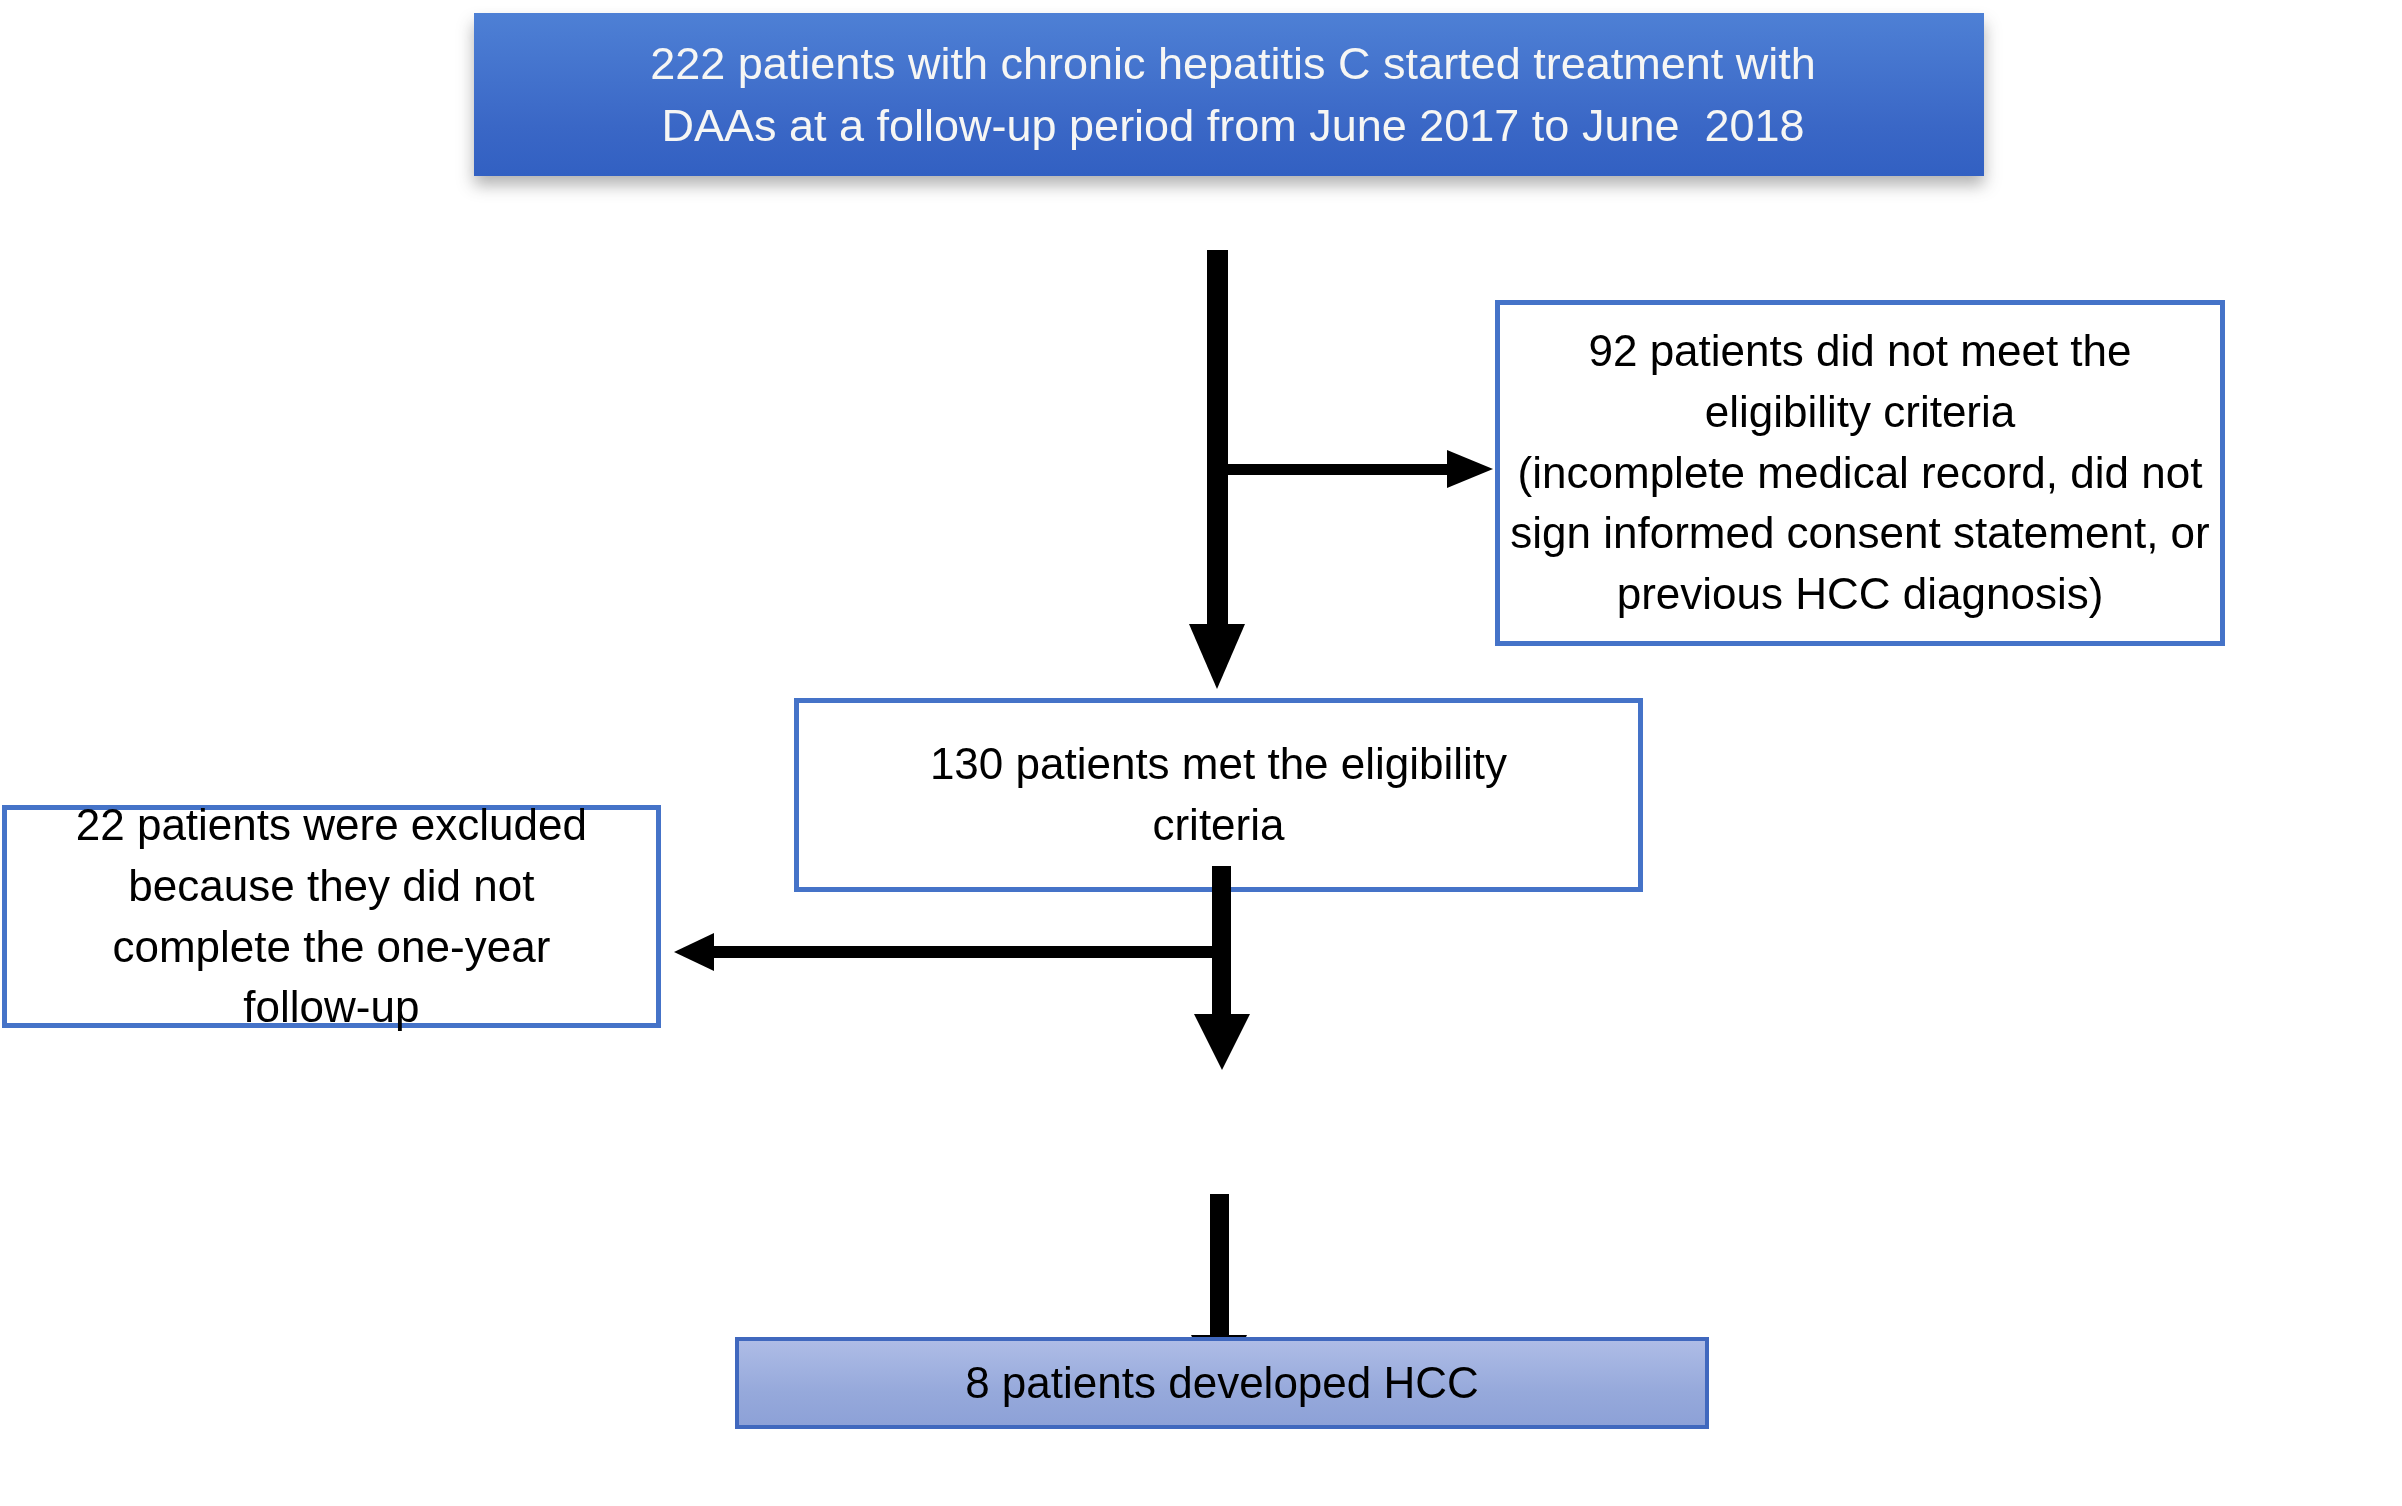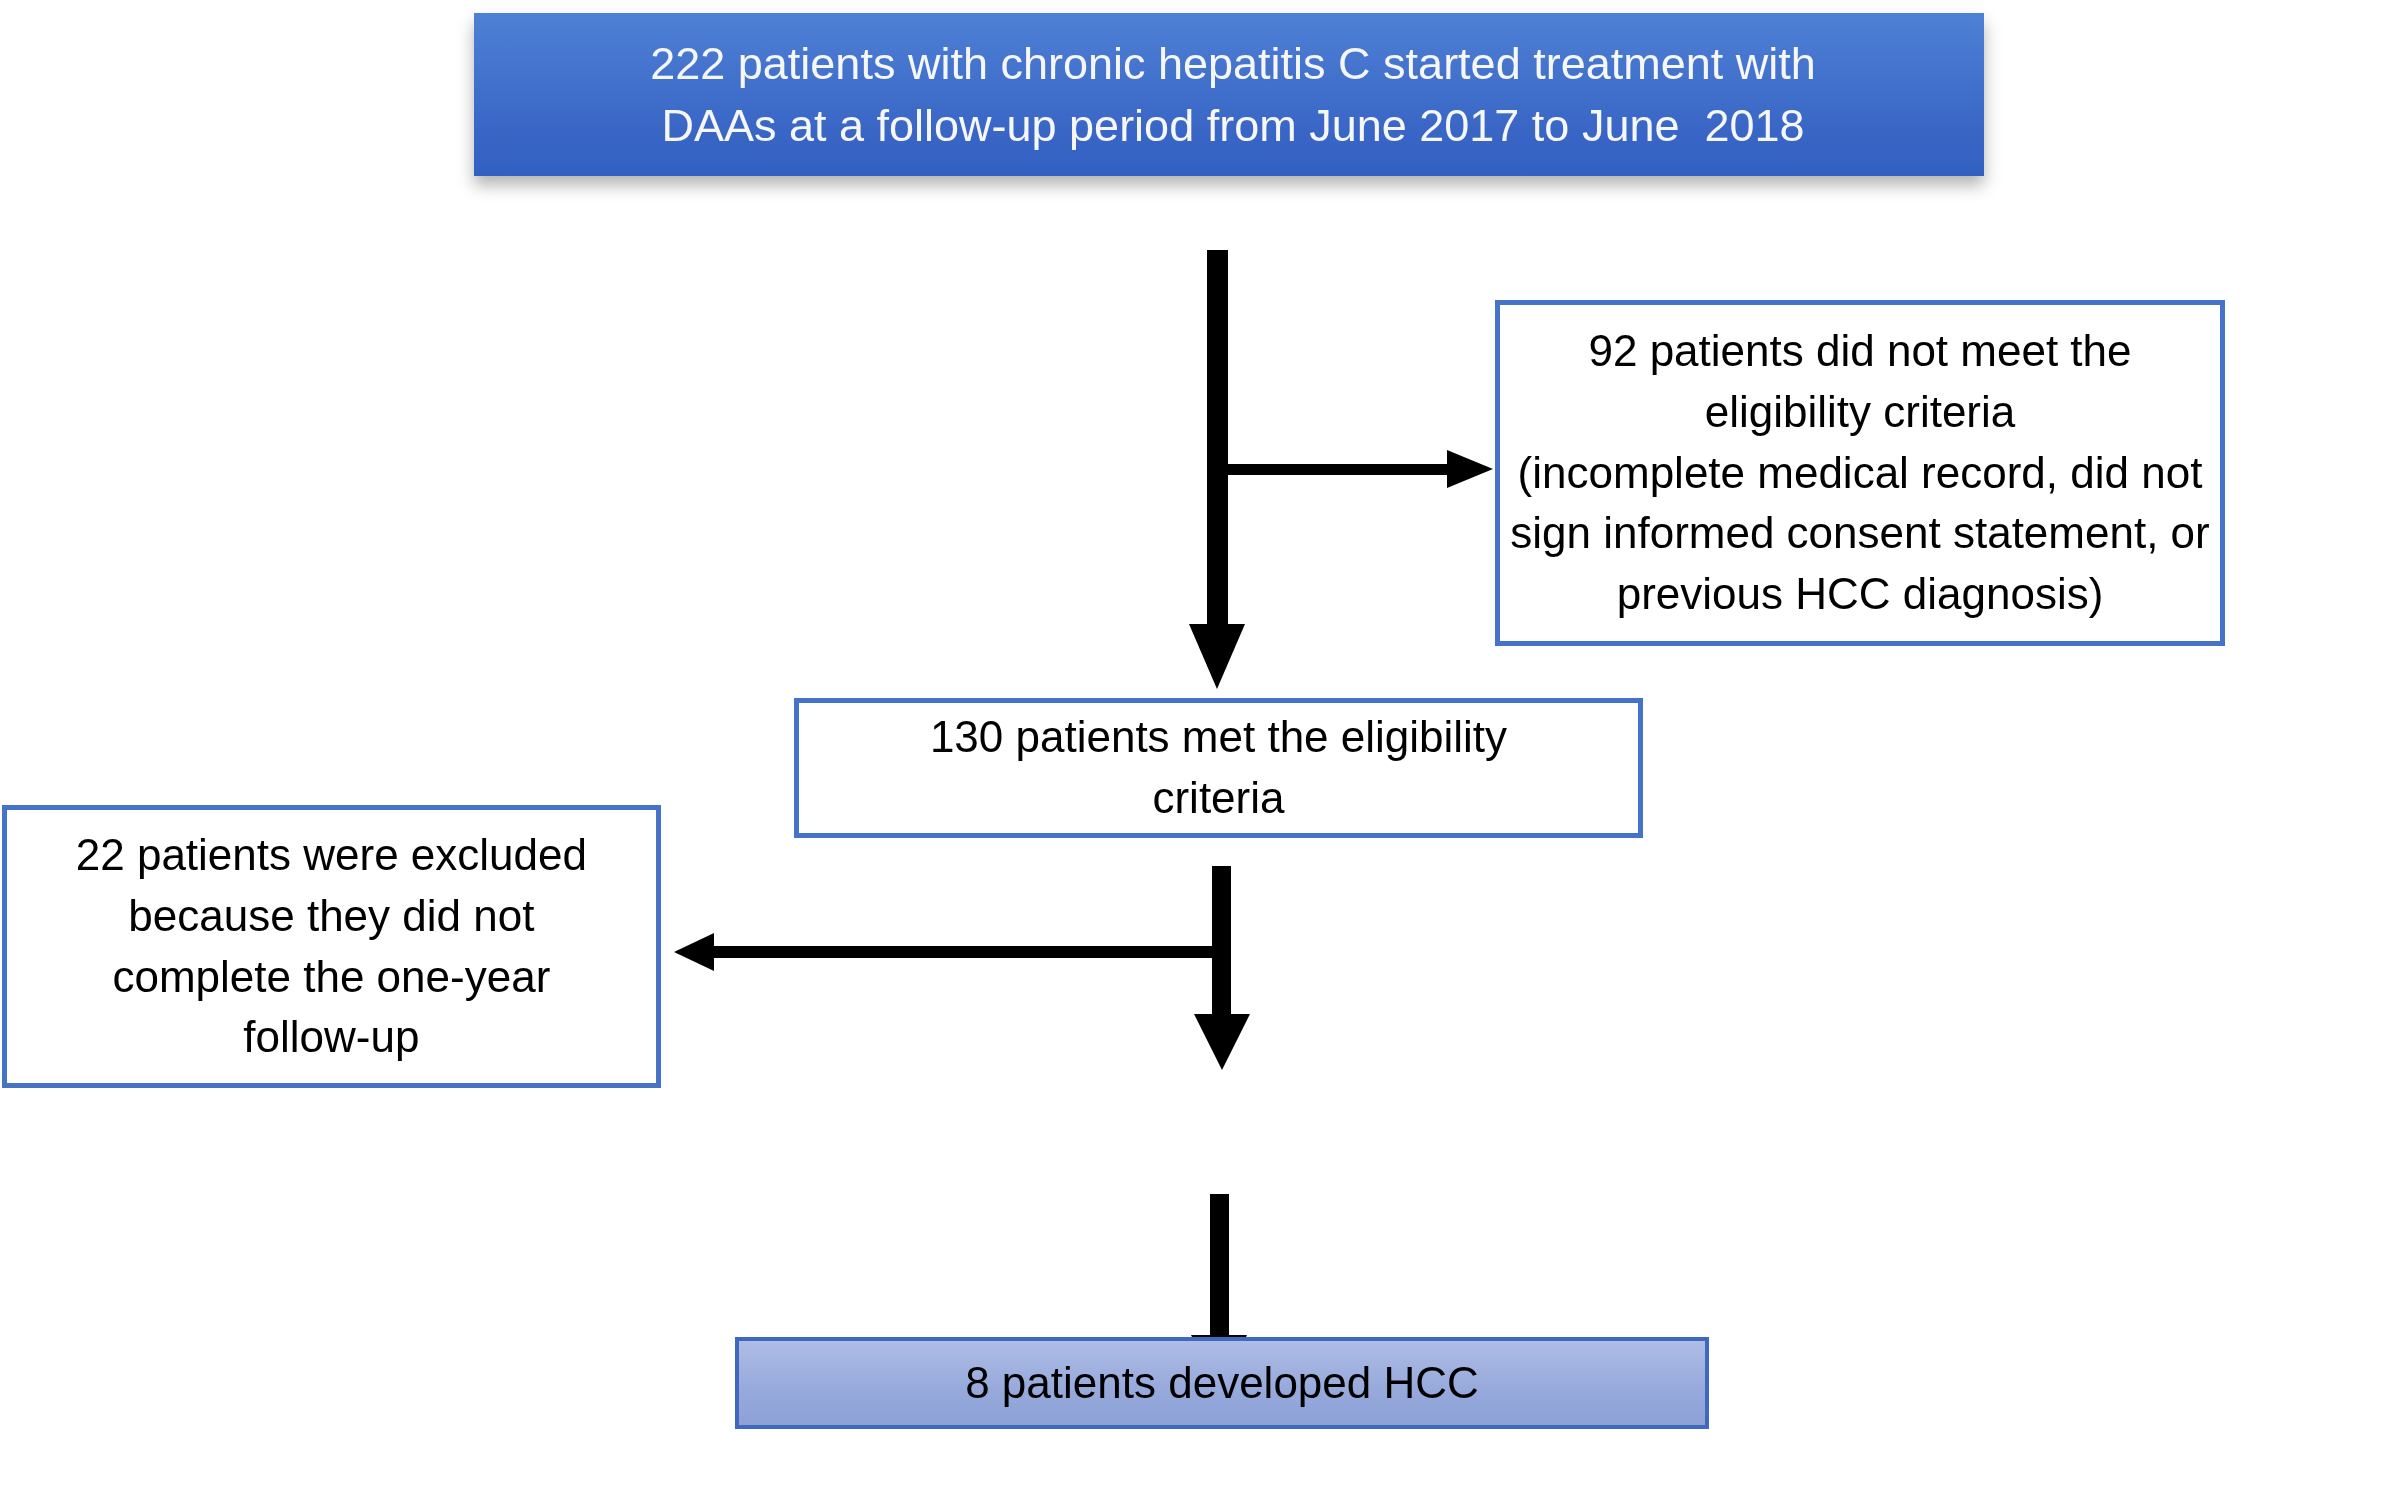--- a/index.html
+++ b/index.html
@@ -30,22 +30,22 @@
   }
   #box-enrolled {
     left: 474px; top: 13.4px; width: 1510px; height: 163px;
     background: linear-gradient(180deg, #4e80d5 0%, #3a67c6 70%, #3260c2 100%);
     color: #f6f6f4;
     font-size: 45px;
     box-shadow: 0 9.6px 15.4px rgba(60,60,60,0.40);
     padding-left: 8px;
   }
   #box-not-eligible { left: 1495px; top: 300px; width: 730px; height: 346px; }
-  #box-eligible     { left: 794px;  top: 698px; width: 849px; height: 140px; }
-  #box-excluded     { left: 1.9px;    top: 805px; width: 659px; height: 283px; }
+  #box-eligible     { left: 794px;  top: 698px; width: 849px; height: 194px; }
+  #box-excluded     { left: 1.9px;    top: 805px; width: 659px; height: 223px; }
   #box-evaluated    { left: 757px;  top: 1095px; width: 939px; height: 94px; }
   #box-outcome {
     left: 735px; top: 1337px; width: 974px; height: 92px;
     background: linear-gradient(180deg, #aebce6 0%, #96a9db 60%, #8da1d7 100%);
     border: 4.8px solid #4068be;
   }
   .shaft { position: absolute; background: #000000; }
   .head  { position: absolute; width: 0; height: 0; }
   .head-down  { border-left: 28px solid transparent; border-right: 28px solid transparent; }
   .head-right { border-top: 19px solid transparent; border-bottom: 19px solid transparent; }

